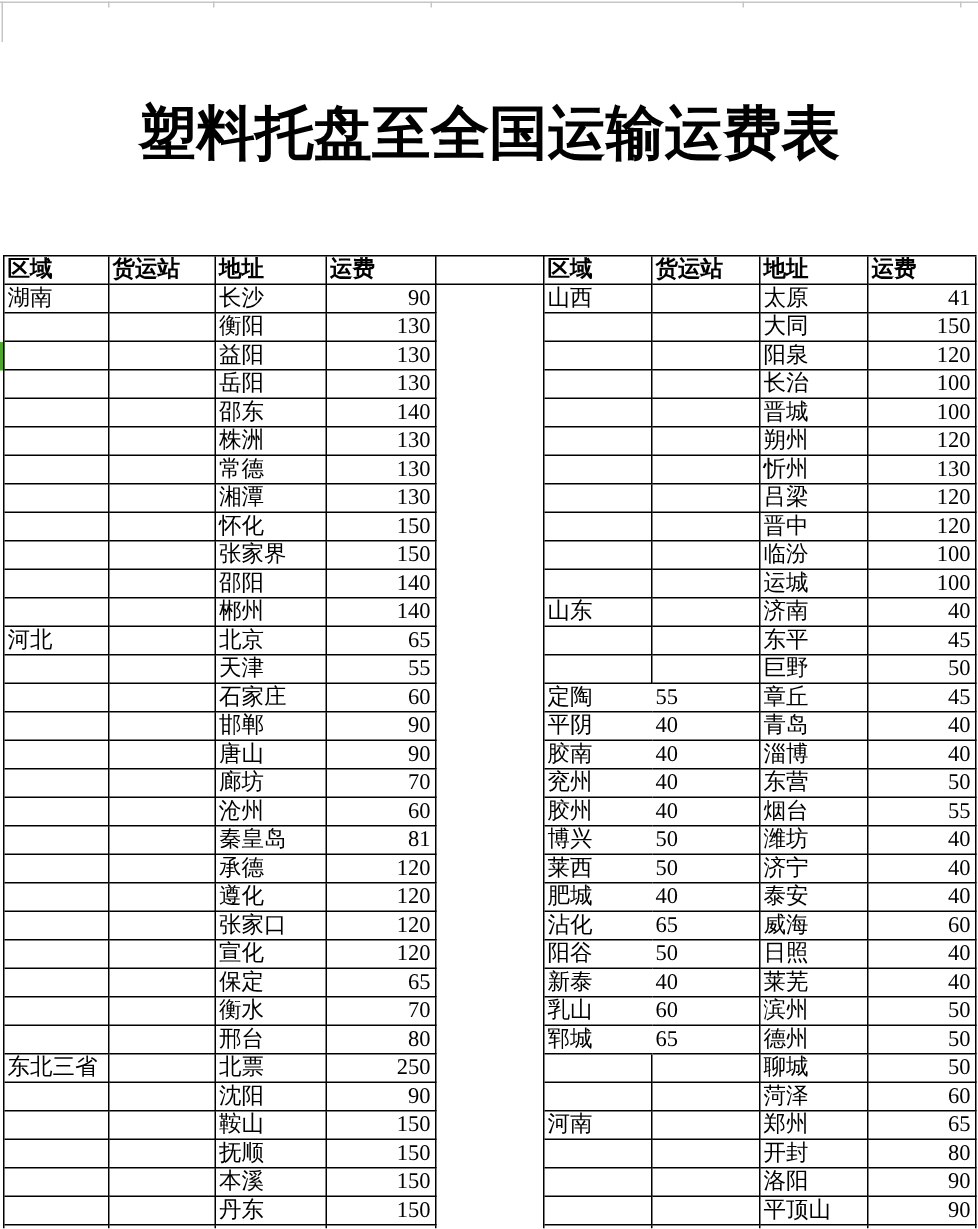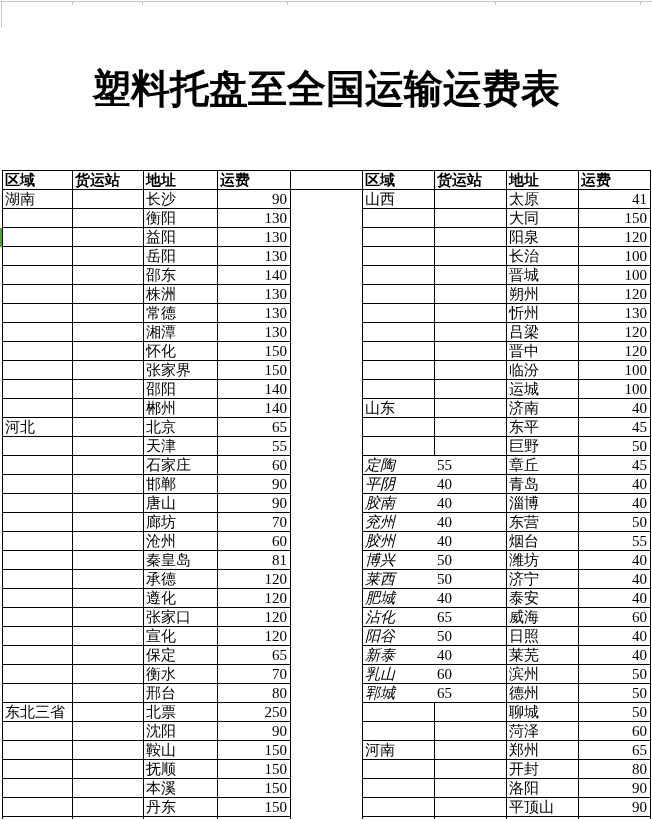--- a/index.html
+++ b/index.html
@@ -12,21 +12,21 @@
   .left-edge{position:absolute;left:1px;top:1px;width:1px;height:27px;background:#c6c6c6;}
   .green-marker{position:absolute;left:0;top:228px;width:3px;height:19px;background:#4ea72e;}
   .grid{position:absolute;top:170px;display:grid;grid-auto-rows:19px;
         border-top:1px solid #000;border-left:1px solid #000;}
   .grid.left{left:2px;grid-template-columns:70px 71px 74px 73px;}
   .grid.right{left:362px;grid-template-columns:72px 72px 72px 72px;}
   .cell{box-sizing:border-box;border-right:1px solid #000;border-bottom:1px solid #000;
         font-size:15px;line-height:18px;padding:0 2px;overflow:hidden;white-space:nowrap;}
   .cell.head{font-weight:bold;}
   .cell.fee{text-align:right;padding-right:3px;}
-  .cell.no-r{border-right:none;font-style:italic;}
+  .cell.no-r{border-right:none;}
   .gap-head{position:absolute;left:290px;top:170px;width:72px;height:20px;box-sizing:border-box;
         border-top:1px solid #000;border-bottom:1px solid #000;}
 </style>
 </head>
 <body>
 
 <div class="frame">
   <div class="top-line"></div>
   <div class="left-edge"></div>
   <div class="tick" style="left:72px"></div>

